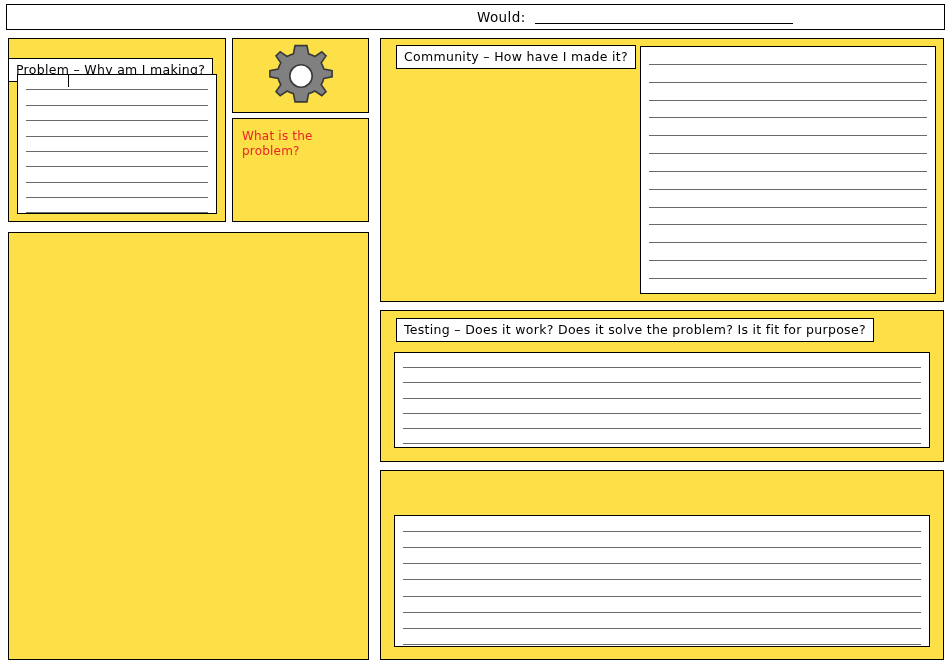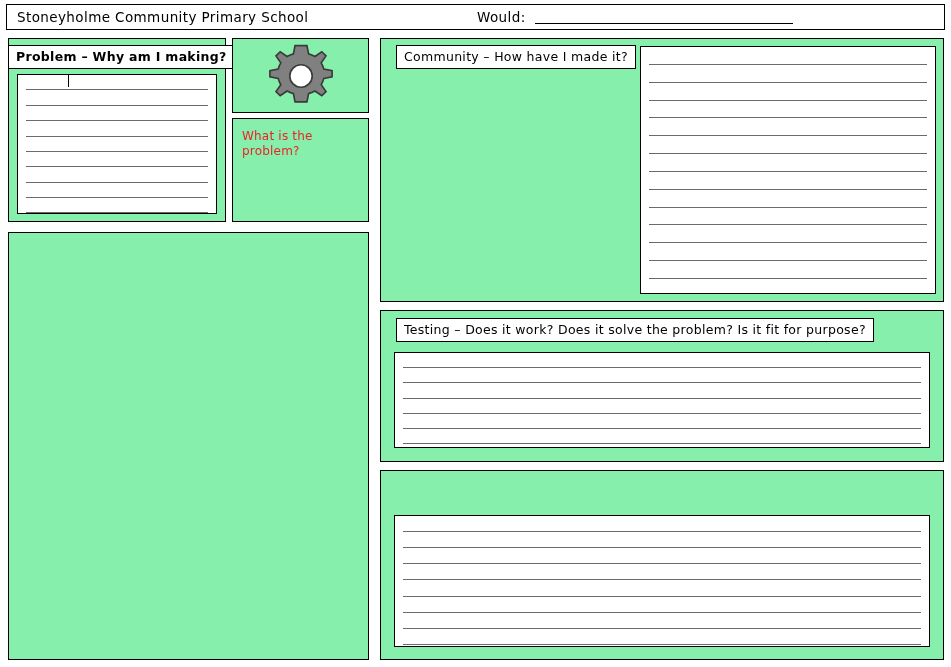--- a/index.html
+++ b/index.html
@@ -49,21 +49,21 @@
     top: 18px;
     width: 258px;
     border-bottom: 1.2px solid #000;
   }
 
   
   .panel {
     position: absolute;
     border: 1.5px solid #000;
     box-sizing: border-box;
-    background: #86efac;
+    background: #fde047;
   }
   .panel-title {
     position: absolute;
     border: 1px solid #000;
     background: #fff;
     font-size: 12.5px;
     letter-spacing: 0.3px;
     padding: 3px 7px 4px 7px;
     white-space: nowrap;
     box-sizing: border-box;
@@ -77,21 +77,21 @@
     background: #fff;
     overflow: hidden;
   }
   .rules .line {
     border-bottom: 1px solid #6a6a6a;
     margin: 0 8px;
   }
 
   
   #problem-panel { left: 8px; top: 38px; width: 218px; height: 184px; }
-  #problem-title { left: 8px; top: 45px; font-weight: bold; }
+  #problem-title { left: 8px; top: 58px; }
   #problem-rules { left: 17px; top: 74px; width: 200px; height: 140px; }
 
   
   #problem-tick {
     position: absolute;
     left: 68px;
     top: 74px;
     width: 0;
     height: 13px;
     border-left: 1px solid #000;
@@ -137,21 +137,20 @@
   #evaluation-panel { left: 380px; top: 470px; width: 564px; height: 190px; }
   #evaluation-title { left: 396px; top: 479px; }
   #evaluation-rules { left: 394px; top: 515px; width: 536px; height: 132px; }
 </style>
 </head>
 <body>
 
 <div id="sheet">
 
   <div class="header">
-    <span class="school-name">Stoneyholme Community Primary School</span>
     <span class="name-label">Would:</span>
     <span class="name-rule"></span>
   </div>
 
   <div class="panel" id="problem-panel"></div>
   <div class="panel-title" id="problem-title">Problem – Why am I making?</div>
   <div class="rules" id="problem-rules">
       <div class="line" style="height: 14.375px;"></div>
       <div class="line" style="height: 14.375px;"></div>
       <div class="line" style="height: 14.375px;"></div>

